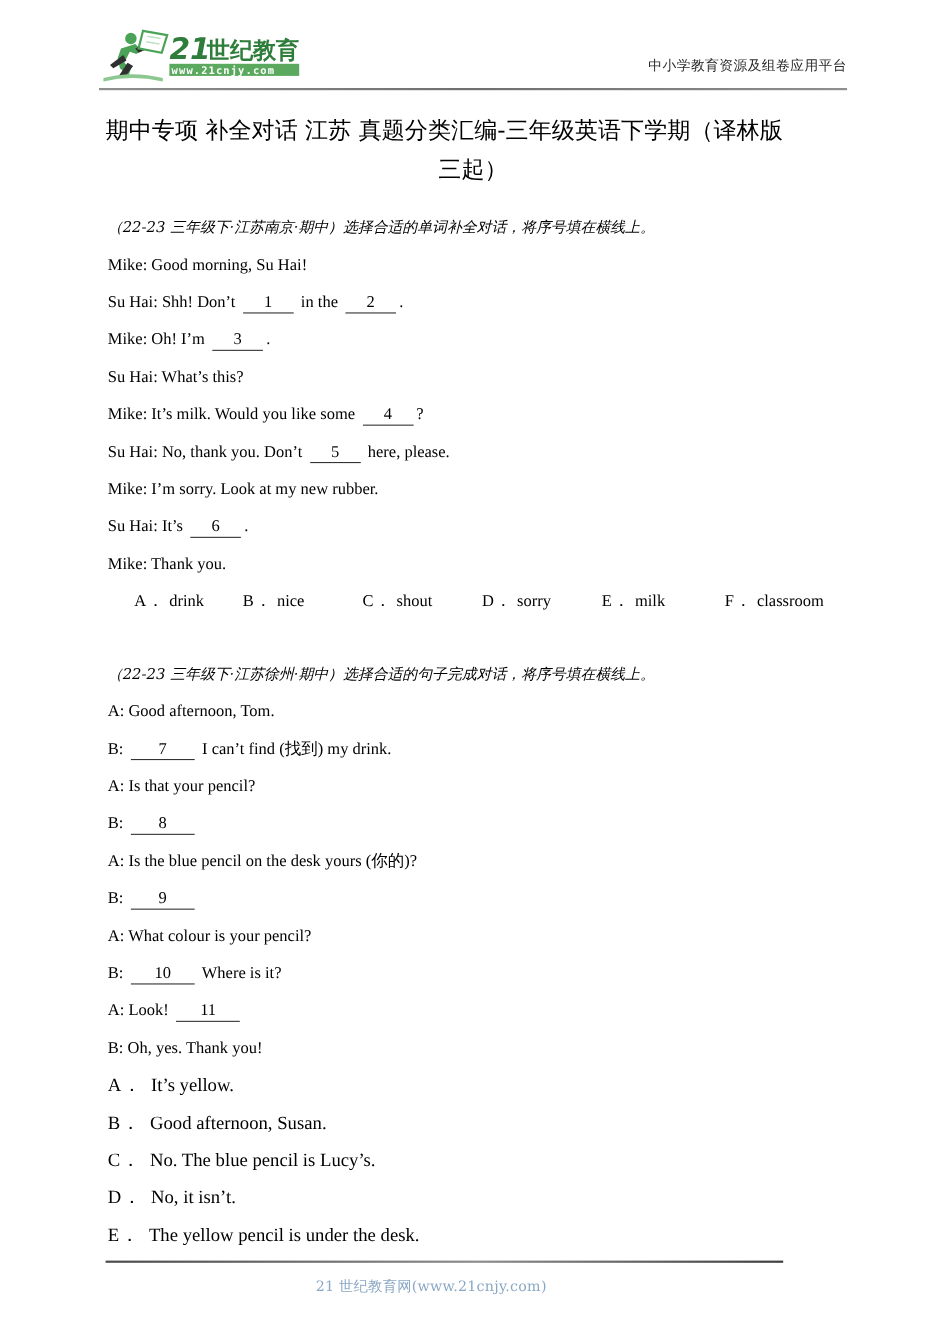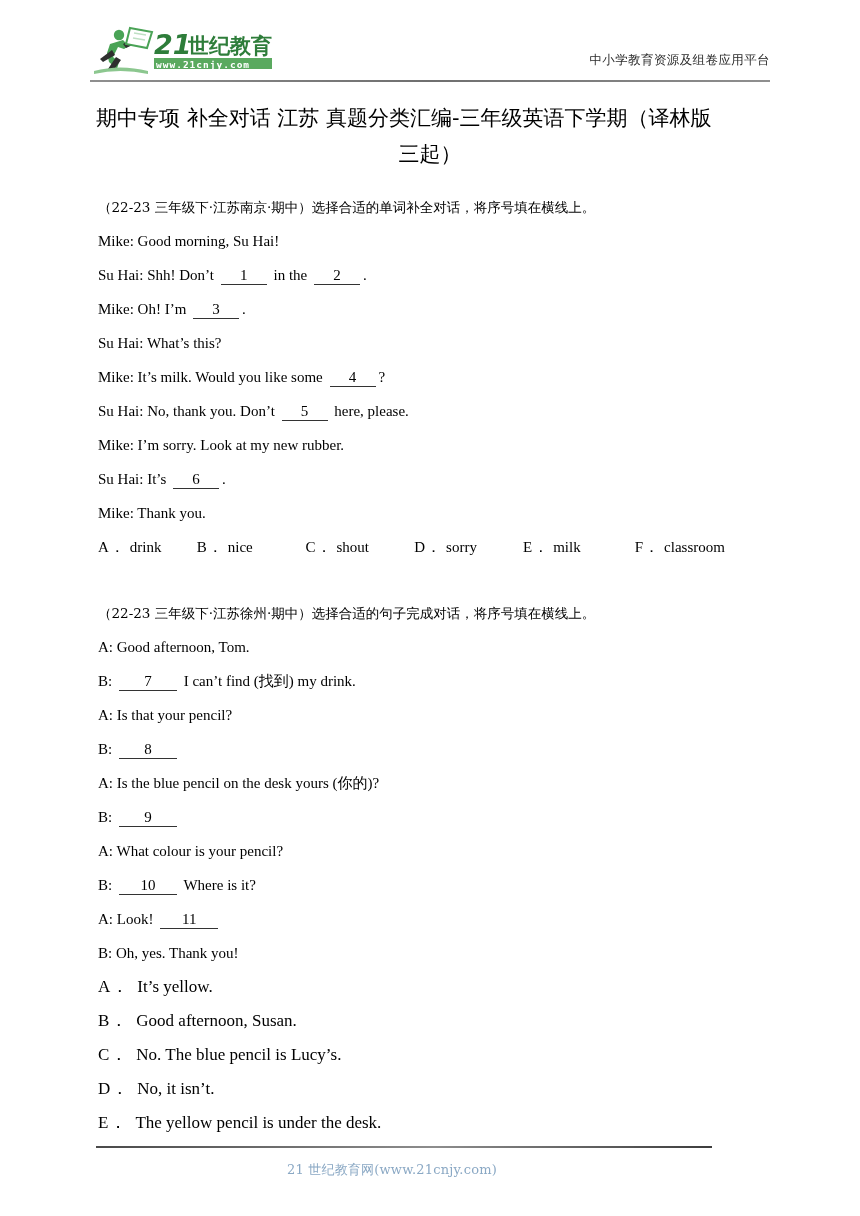--- a/index.html
+++ b/index.html
@@ -85,20 +85,21 @@
     top: 190px;
     width: 672px;
   }
 
   .q-prompt {
     font-family: "DejaVu Serif", "Liberation Serif", serif;
     font-size: 13.5px;
     line-height: 34px;
     color: #000;
     white-space: nowrap;
+    font-style: italic;
   }
 
   .dlg-line {
     font-family: "Liberation Serif", "DejaVu Serif", serif;
     font-size: 15px;
     line-height: 34px;
     color: #000;
     white-space: nowrap;
   }
 
@@ -113,20 +114,21 @@
     margin: 0 3px;
   }
   .blank.w1 { min-width: 46px; }
   .blank.w2 { min-width: 58px; }
 
   .opts-row {
     font-family: "Liberation Serif", "DejaVu Serif", serif;
     font-size: 15px;
     line-height: 34px;
     white-space: nowrap;
+    margin-left: 24px;
   }
   .opts-row .opt {
     display: inline-block;
   }
   .opt-key {
     letter-spacing: 1px;
   }
   .opt-val {
     margin-left: 4px;
   }

